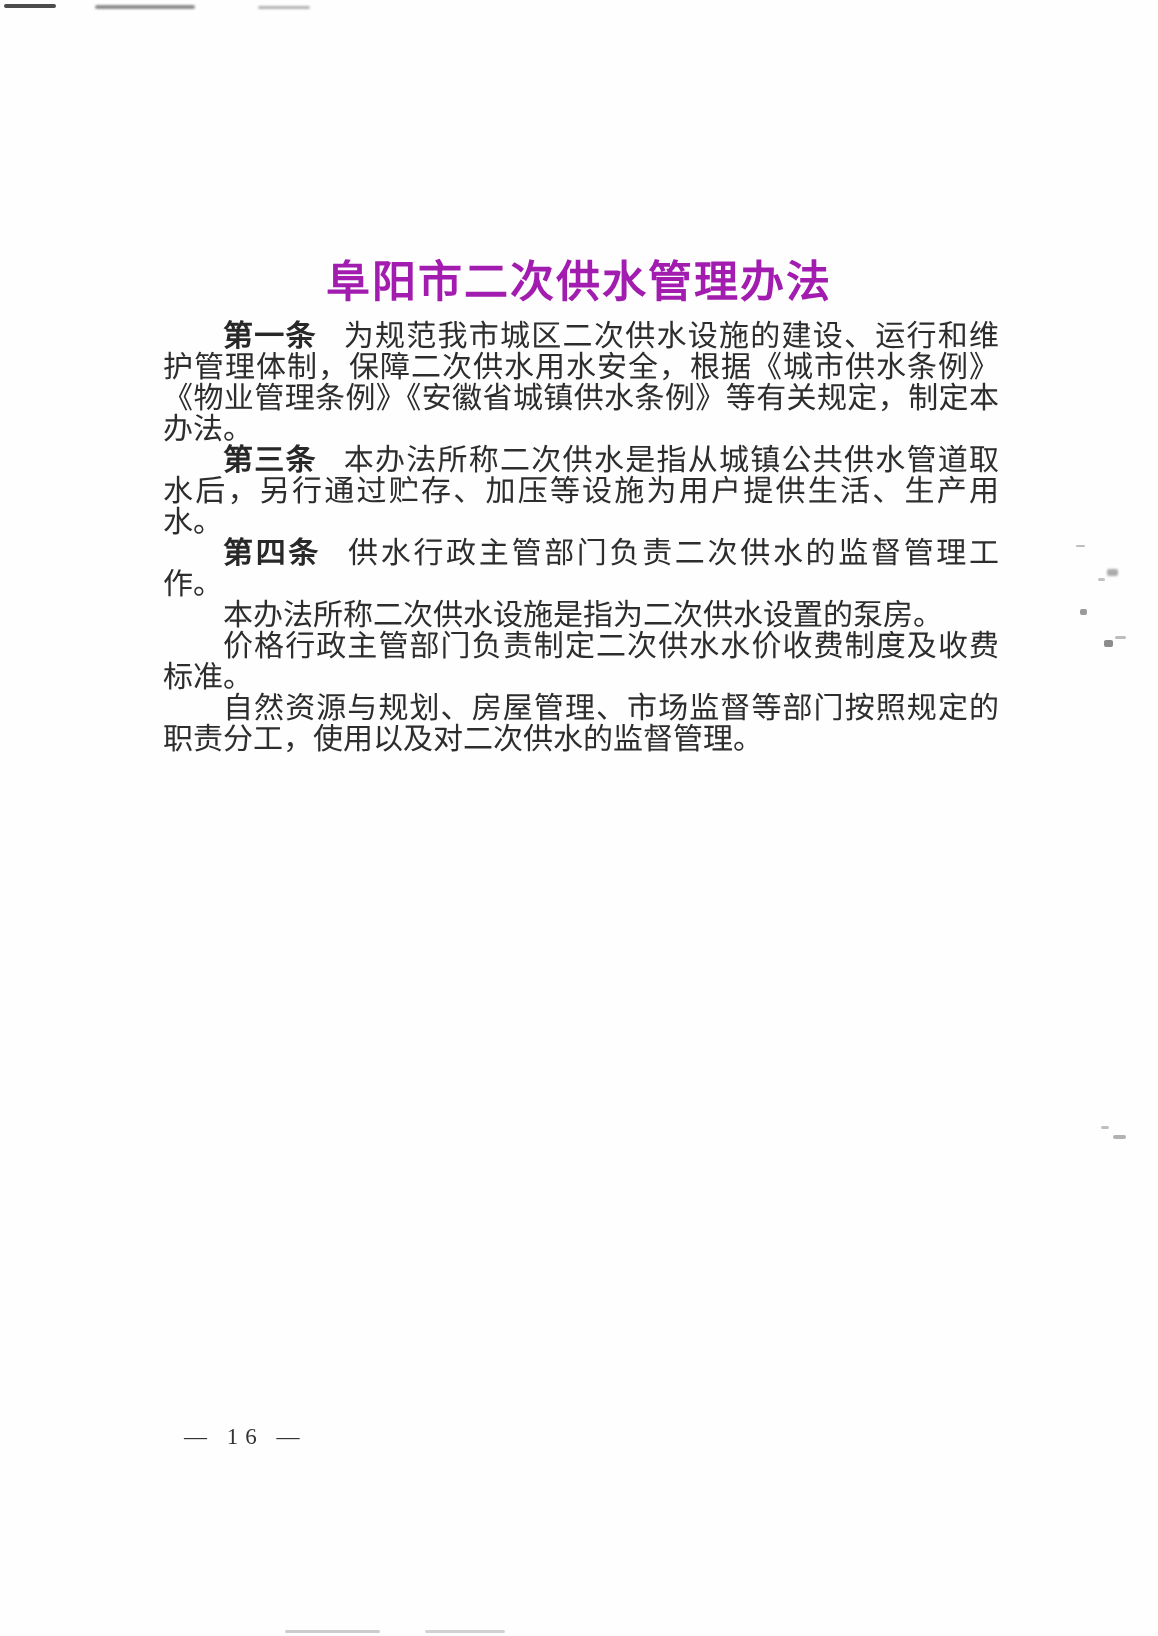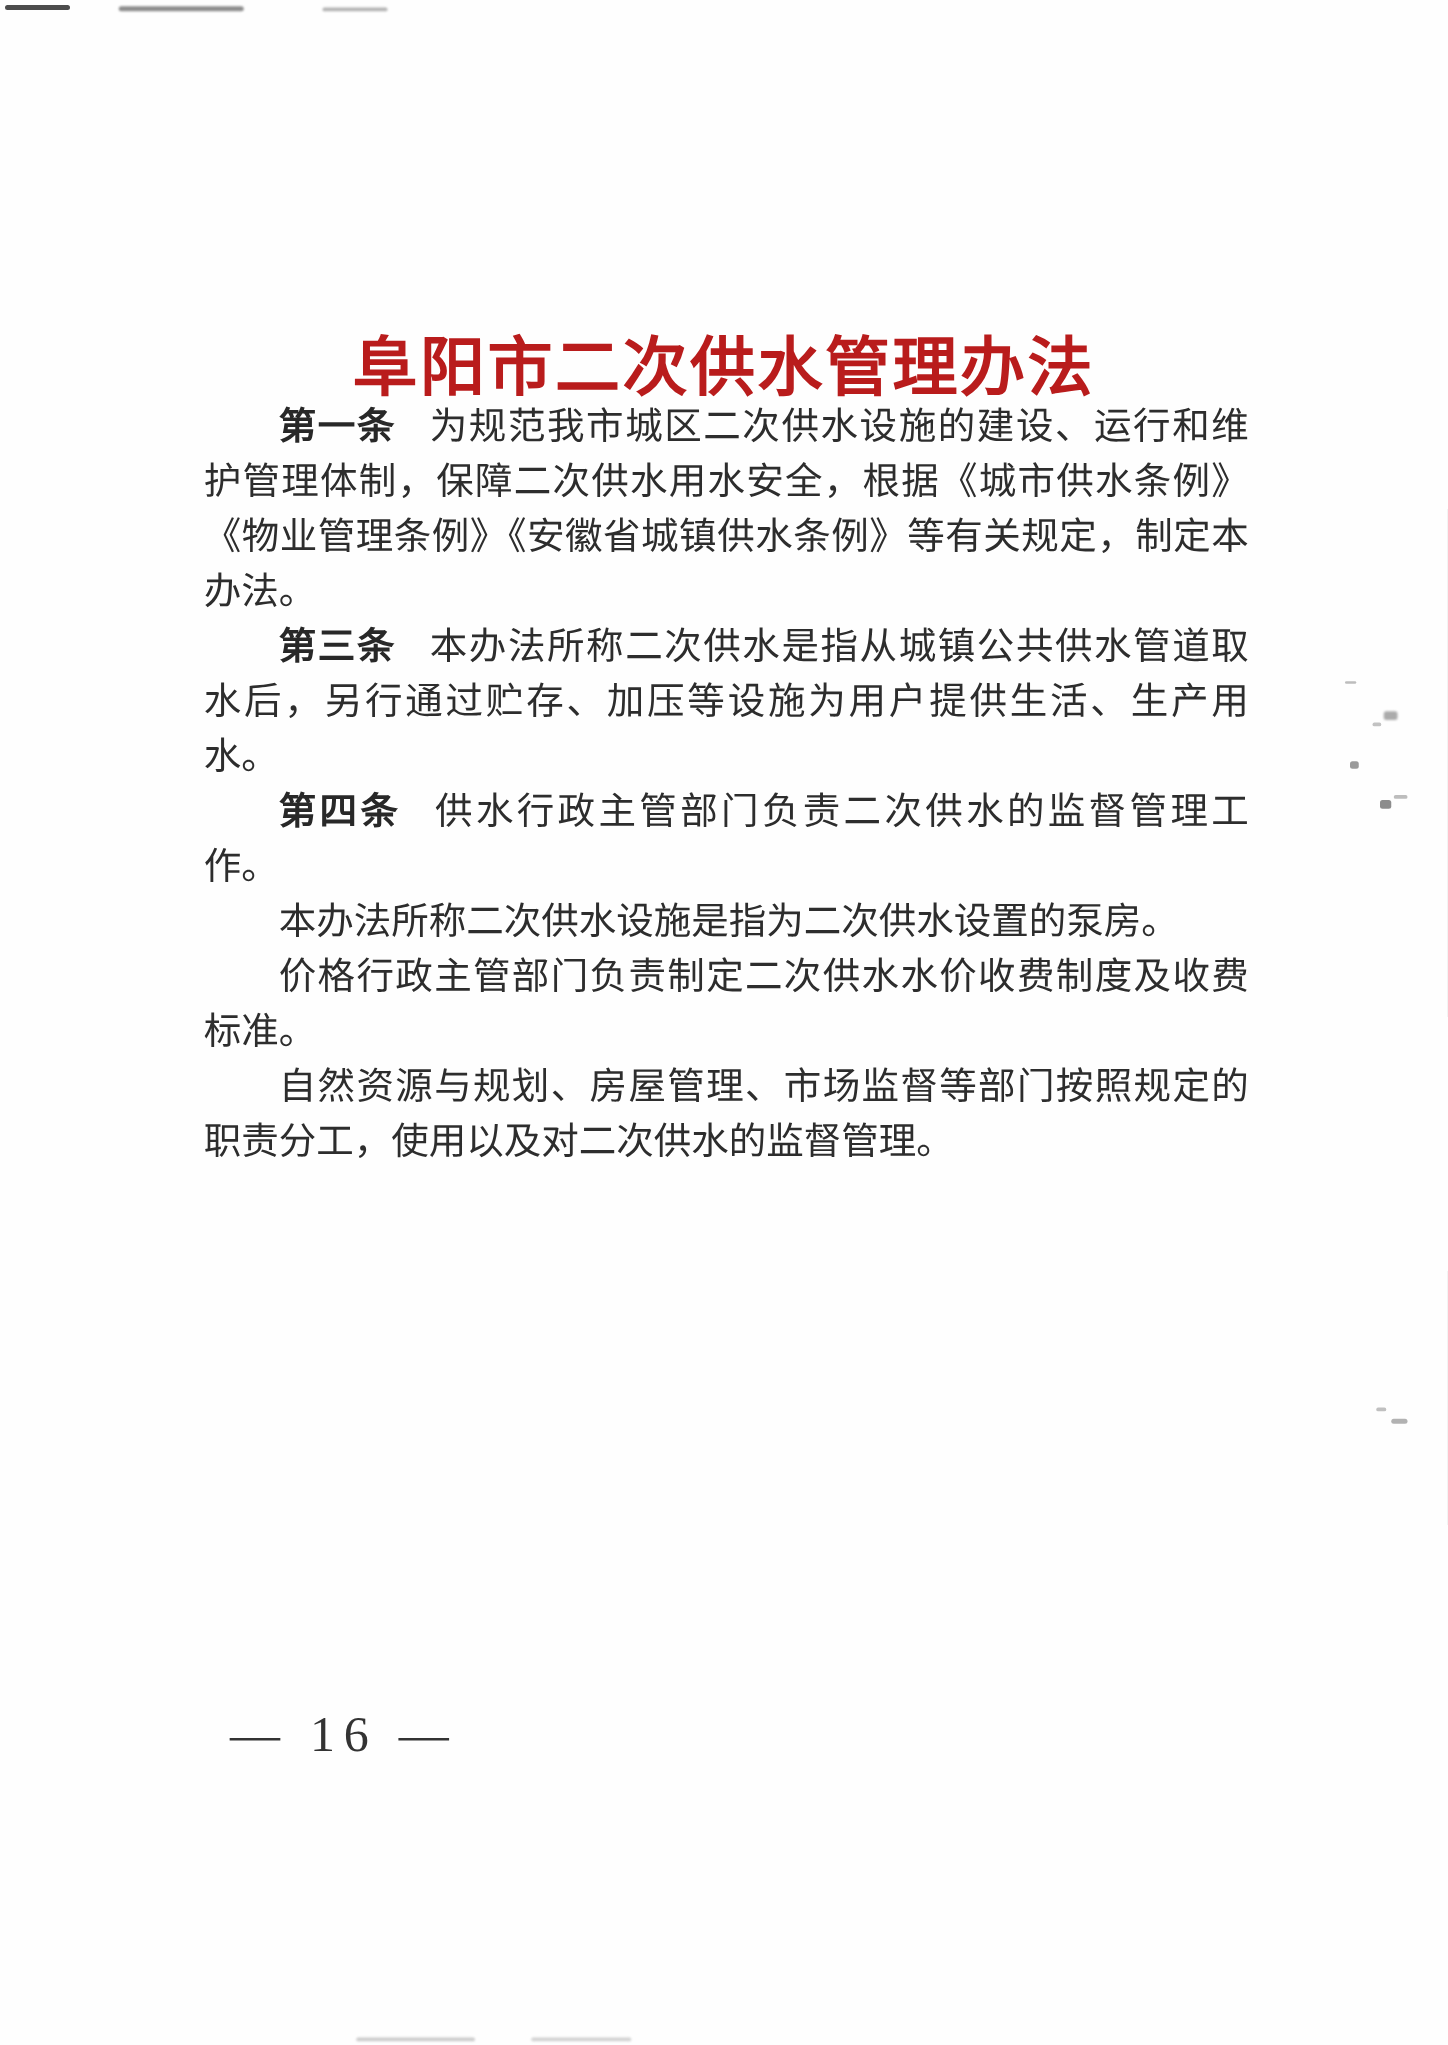--- a/index.html
+++ b/index.html
@@ -16,51 +16,51 @@
     background: #fefefe;
     overflow: hidden;
     color: #2d2d2d;
   }
   .doc-title {
     position: absolute;
     top: 217px;
     left: 0;
     width: 100%;
     text-align: center;
-    font-size: 52px;
+    font-size: 44px;
     font-weight: 700;
     letter-spacing: 2px;
-    color: #b91c1c;
+    color: #a21caf;
   }
   .doc-body {
     position: absolute;
     top: 320px;
     left: 163px;
     width: 836px;
     font-size: 30px;
-    line-height: 44px;
+    line-height: 31px;
     text-align: justify;
     color: #2d2d2d;
   }
   .doc-body p {
     margin: 0;
     text-indent: 2em;
   }
   .article-label {
     font-weight: 700;
     font-family: "Liberation Sans", "DejaVu Sans", sans-serif;
     margin-right: 0.9em;
     color: #282828;
   }
   .article-label:empty { margin-right: 0; }
   .page-num {
     position: absolute;
     left: 184px;
-    top: 1364px;
-    font-size: 40px;
+    top: 1424px;
+    font-size: 23px;
     letter-spacing: 7px;
     color: #333333;
   }
   
   .artifact { position: absolute; border-radius: 2px; }
   .a-top1 { left: 4px;   top: 4px;    width: 52px;  height: 4px; background: #4c4c4c; filter: blur(0.6px); }
   .a-top2 { left: 95px;  top: 5px;    width: 100px; height: 4px; background: #8d8d8d; filter: blur(0.8px); }
   .a-top3 { left: 258px; top: 6px;    width: 52px;  height: 3px; background: #b3b3b3; filter: blur(0.8px); }
   .a-bot1 { left: 285px; top: 1630px; width: 95px;  height: 3px; background: #cccccc; filter: blur(0.7px); }
   .a-bot2 { left: 425px; top: 1630px; width: 80px;  height: 3px; background: #d2d2d2; filter: blur(0.7px); }

